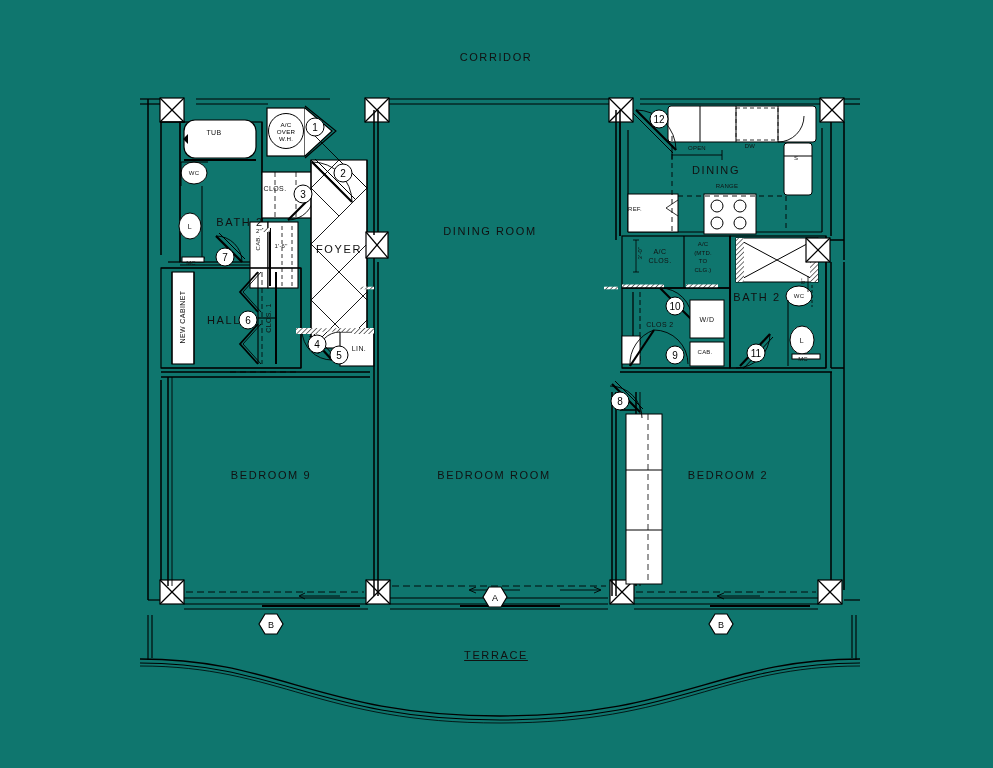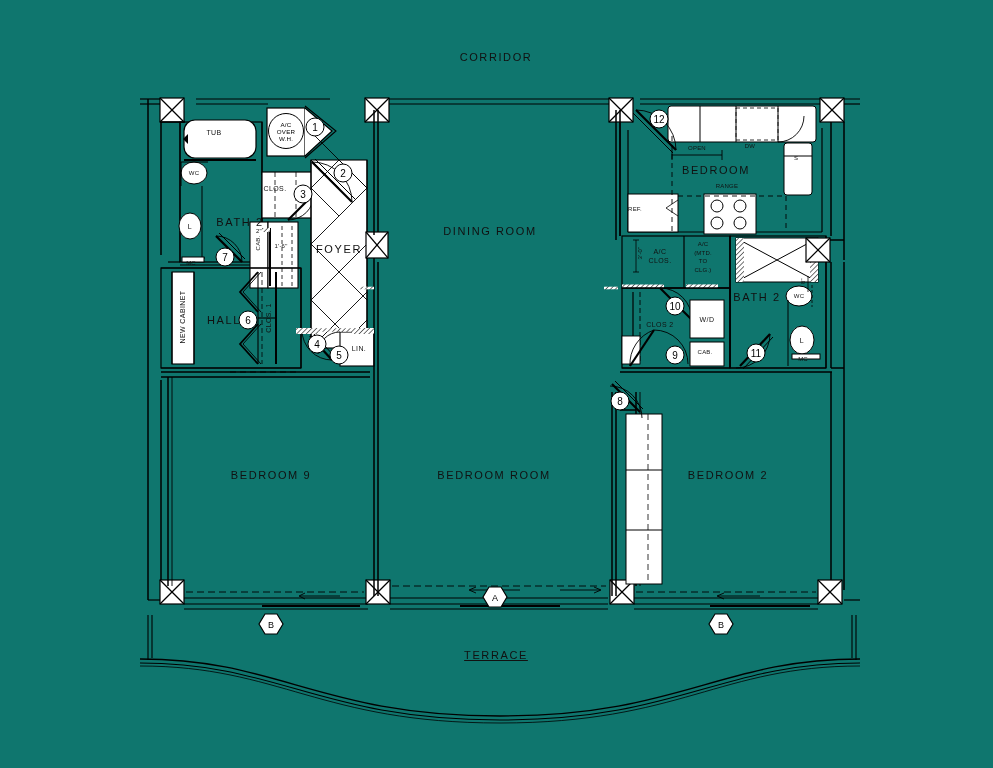--- a/index.html
+++ b/index.html
@@ -468,21 +468,21 @@
   <div id="labels-layer">
       <div class="lbl lbl-room" style="left: 496px; top: 57px;">CORRIDOR</div>
       <div class="lbl lbl-room" style="left: 496px; top: 655px; text-decoration: underline;">TERRACE</div>
       <div class="lbl lbl-room" style="left: 240px; top: 222px;">BATH 2</div>
       <div class="lbl lbl-room" style="left: 339px; top: 249px;">FOYER</div>
       <div class="lbl lbl-room" style="left: 224px; top: 320px;">HALL</div>
       <div class="lbl lbl-room" style="left: 490px; top: 231px;">DINING ROOM</div>
       <div class="lbl lbl-room" style="left: 494px; top: 475px;">BEDROOM ROOM</div>
       <div class="lbl lbl-room" style="left: 271px; top: 475px;">BEDROOM 9</div>
       <div class="lbl lbl-room" style="left: 722px; top: 475px; margin-left: 6px;">BEDROOM 2</div>
-      <div class="lbl lbl-room" style="left: 716px; top: 170px;">BEDROOM</div>
+      <div class="lbl lbl-room" style="left: 716px; top: 170px;">DINING</div>
       <div class="lbl lbl-room" style="left: 757px; top: 297px;">BATH 2</div>
       <div class="lbl lbl-tiny" style="left: 214px; top: 132px;">TUB</div>
       <div class="lbl lbl-micro" style="left: 194px; top: 173px;">WC</div>
       <div class="lbl lbl-tiny" style="left: 190px; top: 226px;">L</div>
       <div class="lbl lbl-micro" style="left: 191px; top: 263px;">MC</div>
       <div class="lbl lbl-tiny" style="left: 275px; top: 188px;">CLOS.</div>
       <div class="lbl lbl-tiny" style="left: 359px; top: 348px;">LIN.</div>
       <div class="lbl lbl-micro" style="left: 697px; top: 148px;">OPEN</div>
       <div class="lbl lbl-micro" style="left: 750px; top: 146px;">DW</div>
       <div class="lbl lbl-micro" style="left: 796px; top: 158px;">S</div>

